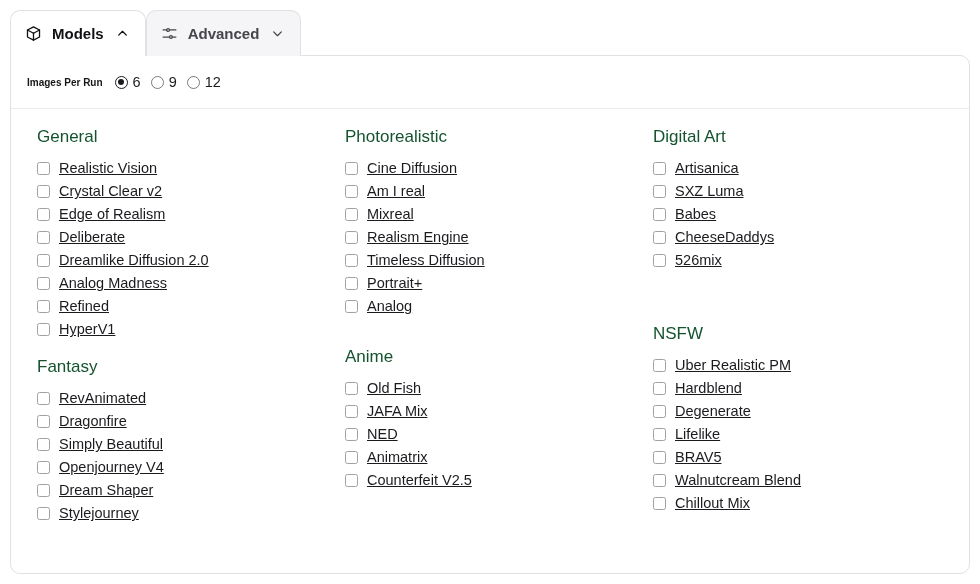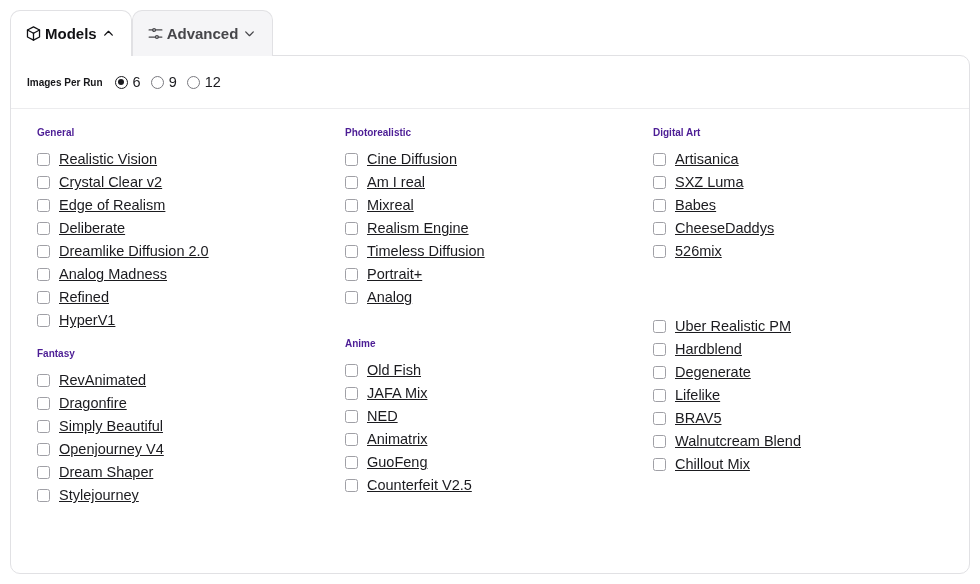--- a/index.html
+++ b/index.html
@@ -28,21 +28,21 @@
     top: 10px;
     height: 46px;
     display: flex;
     align-items: flex-end;
     gap: 0px;
     z-index: 3;
   }
   .tab {
     display: flex;
     align-items: center;
-    gap: 3px;
+    gap: 10px;
     height: 46px;
     padding: 0 16px 0 14px;
     border: 1px solid #e1e1e4;
     border-bottom: none;
     border-radius: 10px 10px 0 0;
     background: #f5f5f7;
     font-size: 15px;
     font-weight: bold;
     color: #46464a;
     cursor: pointer;
@@ -124,23 +124,23 @@
     display: grid;
     grid-template-columns: 308px 308px 1fr;
     column-gap: 0px;
     row-gap: 0px;
     align-content: start;
   }
   .col { display: block; }
   .group { margin-bottom: 16px; }
   .group.second { margin-top: 8px; }
   .group-title {
-    font-size: 10px;
-    font-weight: bold;
-    color: #4c1d95;
+    font-size: 17px;
+    font-weight: normal;
+    color: #14532d;
     margin: 0 0 10px 10px;
   }
   .opt {
     display: flex;
     align-items: center;
     gap: 9px;
     height: 23px;
     margin-left: 10px;
     cursor: pointer;
     text-decoration: underline;
@@ -337,24 +337,20 @@
           <label class="opt">
               <span class="cb"></span>
               <span class="opt-label">NED</span>
             </label>
           <label class="opt">
               <span class="cb"></span>
               <span class="opt-label">Animatrix</span>
             </label>
           <label class="opt">
               <span class="cb"></span>
-              <span class="opt-label">GuoFeng</span>
-            </label>
-          <label class="opt">
-              <span class="cb"></span>
               <span class="opt-label">Counterfeit V2.5</span>
             </label>
         </div>
       </div>
 
       <div class="col">
         <div class="group">
           <div class="group-title">Digital Art</div>
           <label class="opt">
               <span class="cb"></span>
@@ -371,20 +367,21 @@
           <label class="opt">
               <span class="cb"></span>
               <span class="opt-label">CheeseDaddys</span>
             </label>
           <label class="opt">
               <span class="cb"></span>
               <span class="opt-label">526mix</span>
             </label>
         </div>
         <div class="group second" style="margin-top:52px;">
+          <div class="group-title">NSFW</div>
           <label class="opt">
               <span class="cb"></span>
               <span class="opt-label">Uber Realistic PM</span>
             </label>
           <label class="opt">
               <span class="cb"></span>
               <span class="opt-label">Hardblend</span>
             </label>
           <label class="opt">
               <span class="cb"></span>

